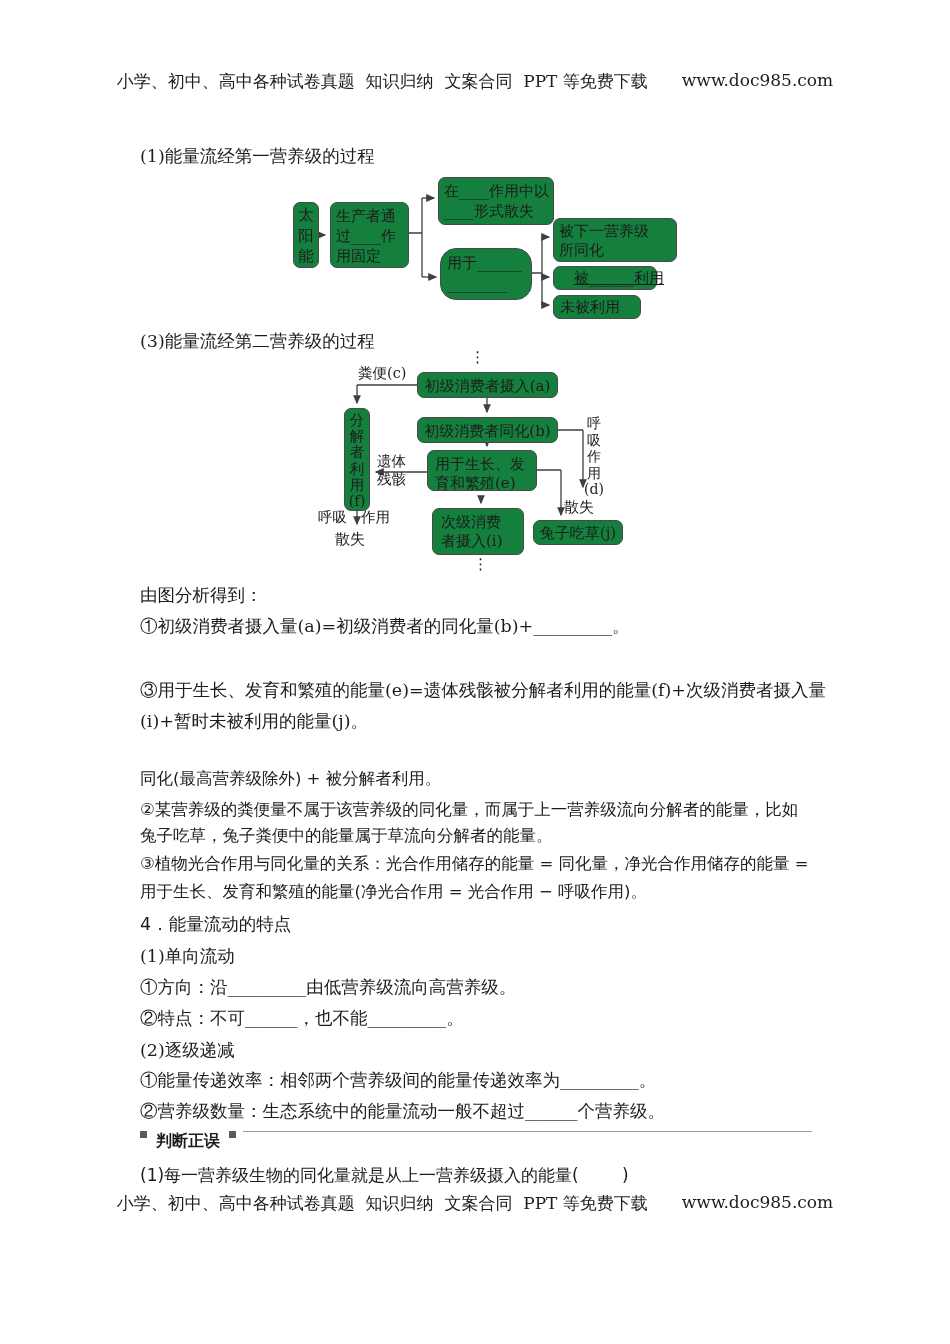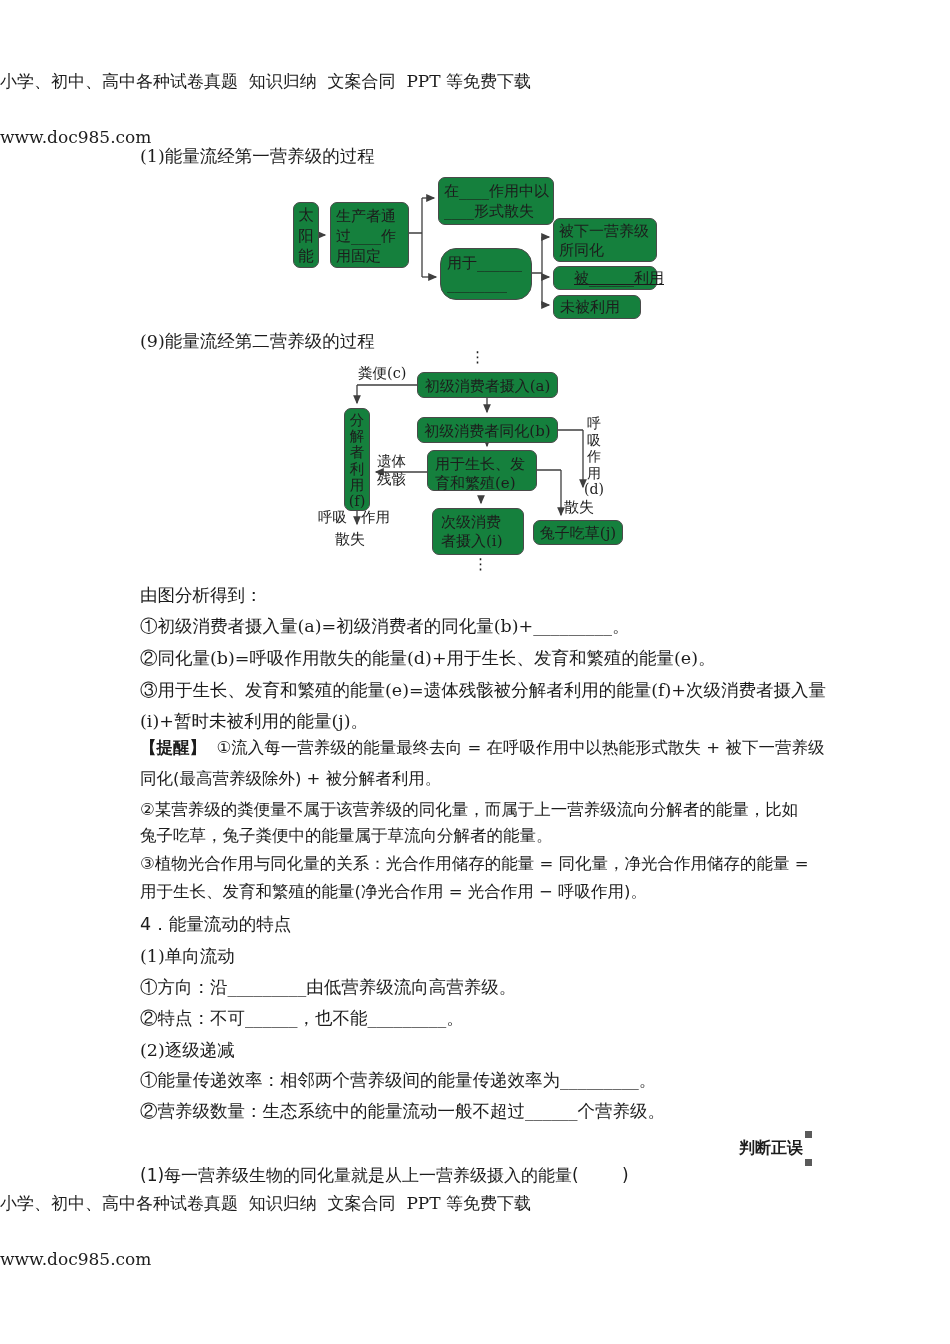--- a/index.html
+++ b/index.html
@@ -1,31 +1,31 @@
 <!DOCTYPE html>
 <html><head>
 <meta charset="utf-8">
 <style>
   html,body{margin:0;padding:0;background:#fff;}
   .page{position:relative;width:950px;height:1344px;background:#ffffff;
         font-family:"DejaVu Serif","Liberation Serif",serif;color:#1c1c1c;overflow:hidden;}
-  .abs{position:absolute;white-space:pre;flex-direction:column;}
+  .abs{position:absolute;white-space:pre;}
   .serif{font-family:"DejaVu Serif","Liberation Serif",serif;}
   .sans{font-family:"DejaVu Sans","Liberation Sans",sans-serif;}
   .body-line{font-size:17.5px;line-height:23px;}
   .rem-line{font-size:16.5px;line-height:22px;}
   .hdr{left:0;top:70px;width:950px;display:flex;justify-content:center;gap:34px;font-size:17px;}
   .ftr{left:0;top:1192px;width:950px;display:flex;justify-content:center;gap:34px;font-size:17px;}
   .diagram{position:absolute;}
   .box{position:absolute;border:1.3px solid #4a4a4a;border-radius:7px;background:#15803d;
        font-size:15px;line-height:20px;white-space:pre;padding:3px 5px;box-sizing:border-box;}
   .box.center{text-align:center;}
   .lbl{position:absolute;white-space:pre;font-size:14.5px;line-height:18px;}
   svg.conn{position:absolute;left:0;top:0;overflow:visible;}
-  .judge-bar{left:140px;top:1131px;width:672px;display:flex;align-items:flex-end;}
+  .judge-bar{left:140px;top:1131px;width:672px;display:flex;align-items:flex-start;}
   .sq{width:7px;height:7px;background:#5a5a5a;flex:0 0 auto;}
   .judge-label{font-family:"DejaVu Sans","Liberation Sans",sans-serif;font-weight:bold;
                font-size:16px;margin:0 9px;white-space:pre;}
   .rule{flex:1;height:0;border-top:1.4px solid #9a9a9a;margin-left:7px;}
   .rem-tag{font-weight:bold;}
 </style>
 </head>
 <body>
 
 <div class="page">
@@ -56,27 +56,27 @@
     <div class="box center" style="left:8px;top:30px;width:26px;height:66px;padding:2px 0;line-height:20.5px;font-size:15.5px;">太
 阳
 能</div>
     <div class="box" style="left:45px;top:30px;width:79px;height:66px;">生产者通
 过____作
 用固定</div>
     <div class="box" style="left:153px;top:5px;width:116px;height:48px;">在____作用中以
 ____形式散失</div>
     <div class="box" style="left:155px;top:76px;width:92px;height:52px;line-height:21px;padding:4px 6px;border-radius:16px;">用于______
 ________</div>
-    <div class="box" style="left:268px;top:46px;width:104px;height:44px;line-height:19px;">被下一营养级
+    <div class="box" style="left:268px;top:46px;width:124px;height:44px;line-height:19px;">被下一营养级
 所同化</div>
     <div class="box" style="left:268px;top:94px;width:104px;height:24px;padding:2px 20px;line-height:18px;text-decoration:underline;">被______利用</div>
     <div class="box" style="left:268px;top:123px;width:88px;height:24px;padding:2px 6px;line-height:18px;">未被利用</div>
   </div>
 
-  <div class="abs serif body-line" style="left:140px;top:330px;">(9)能量流经第二营养级的过程</div>
+  <div class="abs serif body-line" style="left:140px;top:330px;">(3)能量流经第二营养级的过程</div>
 
   <div class="diagram" style="left:300px;top:352px;width:345px;height:232px;">
     <svg class="conn" width="345" height="232">
       <defs>
         <marker id="ah2" markerWidth="8" markerHeight="8" refX="6" refY="3" orient="auto">
           <path d="M0,0 L7,3 L0,6 z" fill="#3f3f3f"></path>
         </marker>
       </defs>
       <path d="M117,33 H57 M57,33 V50" stroke="#3f3f3f" stroke-width="1.3" fill="none"></path>
       <path d="M57,48 V51" stroke="#3f3f3f" stroke-width="1.3" fill="none" marker-end="url(#ah2)"></path>
@@ -114,25 +114,23 @@
 者摄入(i)</div>
     <div class="box center" style="left:233px;top:168px;width:90px;height:25px;padding:2px;">兔子吃草(j)</div>
     <div class="lbl" style="left:18px;top:156px;">呼吸</div>
     <div class="lbl" style="left:61px;top:156px;">作用</div>
     <div class="lbl" style="left:35px;top:178px;font-size:15px;">散失</div>
     <div class="lbl" style="left:173px;top:203px;font-size:15px;">⋮</div>
   </div>
 
   <div class="abs serif body-line" style="left:140px;top:584px;">由图分析得到：</div>
   <div class="abs serif body-line" style="left:140px;top:615px;">①初级消费者摄入量(a)=初级消费者的同化量(b)+_________。</div>
-  <div class="abs serif body-line" style="left:140px;top:647px;">②同化量(b)=呼吸作用散失的能量(d)+用于生长、发育和繁殖的能量(e)。</div>
   <div class="abs serif body-line" style="left:140px;top:679px;">③用于生长、发育和繁殖的能量(e)=遗体残骸被分解者利用的能量(f)+次级消费者摄入量</div>
   <div class="abs serif body-line" style="left:140px;top:710px;">(i)+暂时未被利用的能量(j)。</div>
 
-  <div class="abs sans rem-line" style="left:140px;top:737px;"><span class="rem-tag">【提醒】</span><span>  ①流入每一营养级的能量最终去向 = 在呼吸作用中以热能形式散失 + 被下一营养级</span></div>
   <div class="abs sans rem-line" style="left:140px;top:768px;">同化(最高营养级除外) + 被分解者利用。</div>
   <div class="abs sans rem-line" style="left:140px;top:799px;">②某营养级的粪便量不属于该营养级的同化量，而属于上一营养级流向分解者的能量，比如</div>
   <div class="abs sans rem-line" style="left:140px;top:825px;">兔子吃草，兔子粪便中的能量属于草流向分解者的能量。</div>
   <div class="abs sans rem-line" style="left:140px;top:853px;">③植物光合作用与同化量的关系：光合作用储存的能量 = 同化量，净光合作用储存的能量 =</div>
   <div class="abs sans rem-line" style="left:140px;top:881px;">用于生长、发育和繁殖的能量(净光合作用 = 光合作用 − 呼吸作用)。</div>
 
   <div class="abs sans" style="left:140px;top:912px;font-size:17.5px;">4．能量流动的特点</div>
   <div class="abs serif body-line" style="left:140px;top:945px;">(1)单向流动</div>
   <div class="abs serif body-line" style="left:140px;top:976px;">①方向：沿_________由低营养级流向高营养级。</div>
   <div class="abs serif body-line" style="left:140px;top:1007px;">②特点：不可______，也不能_________。</div>

